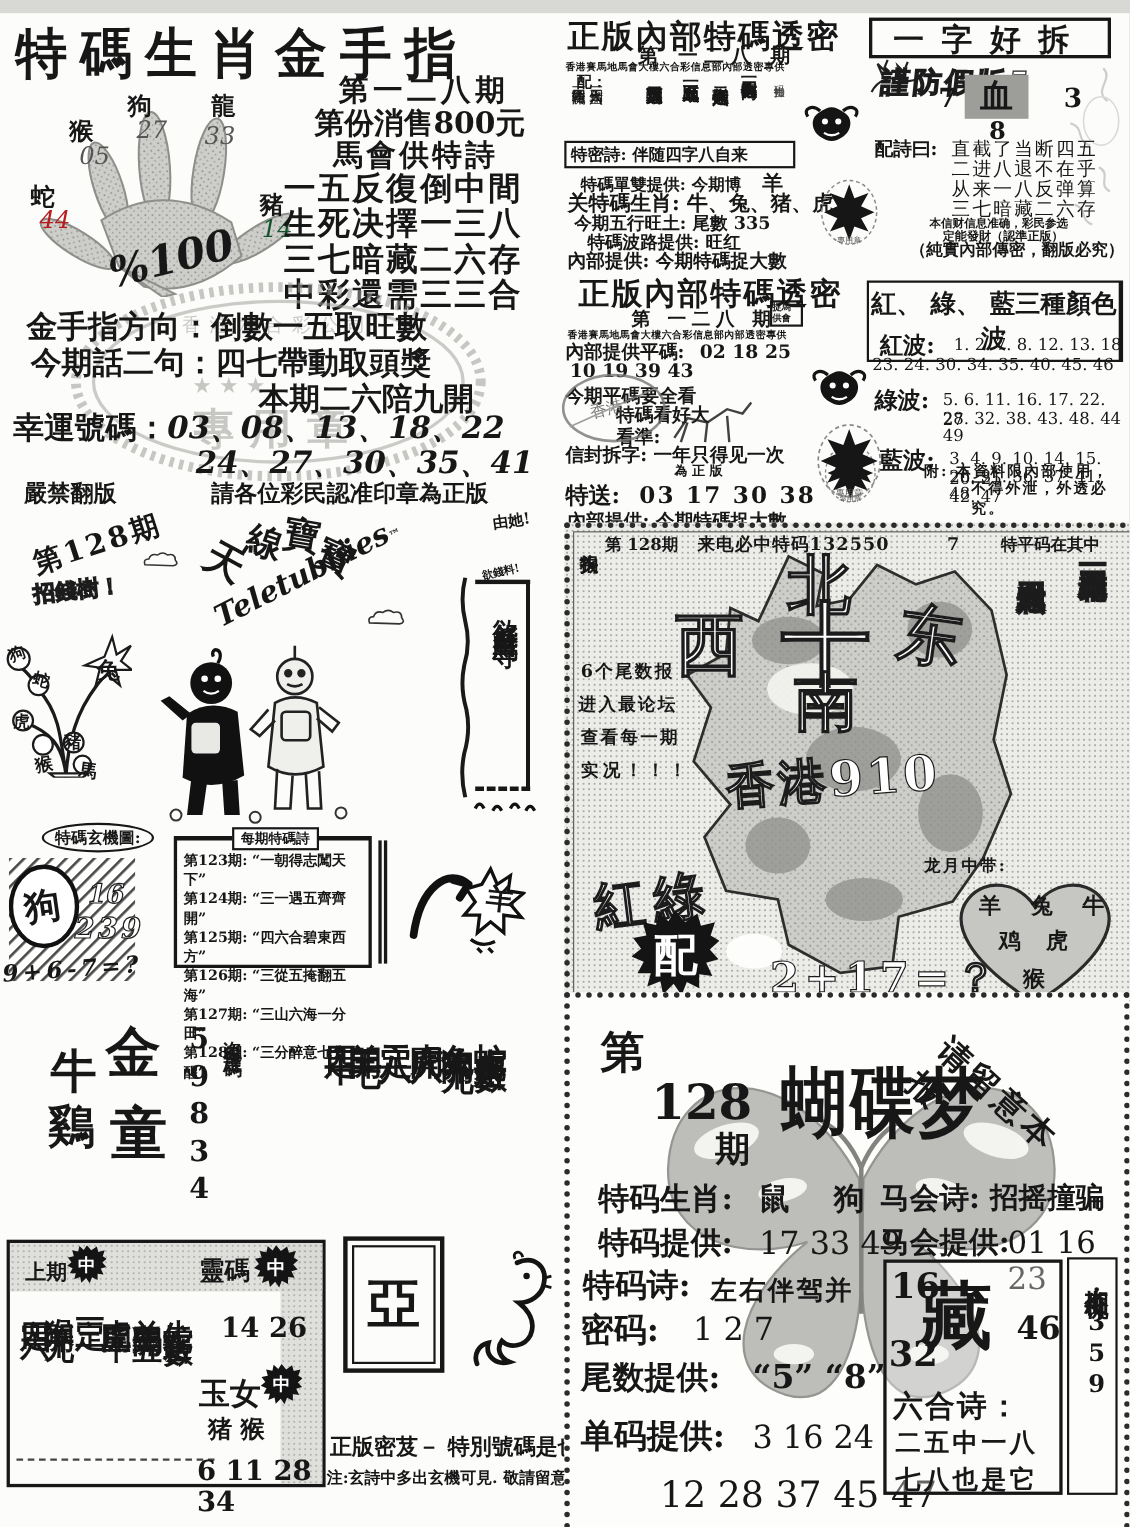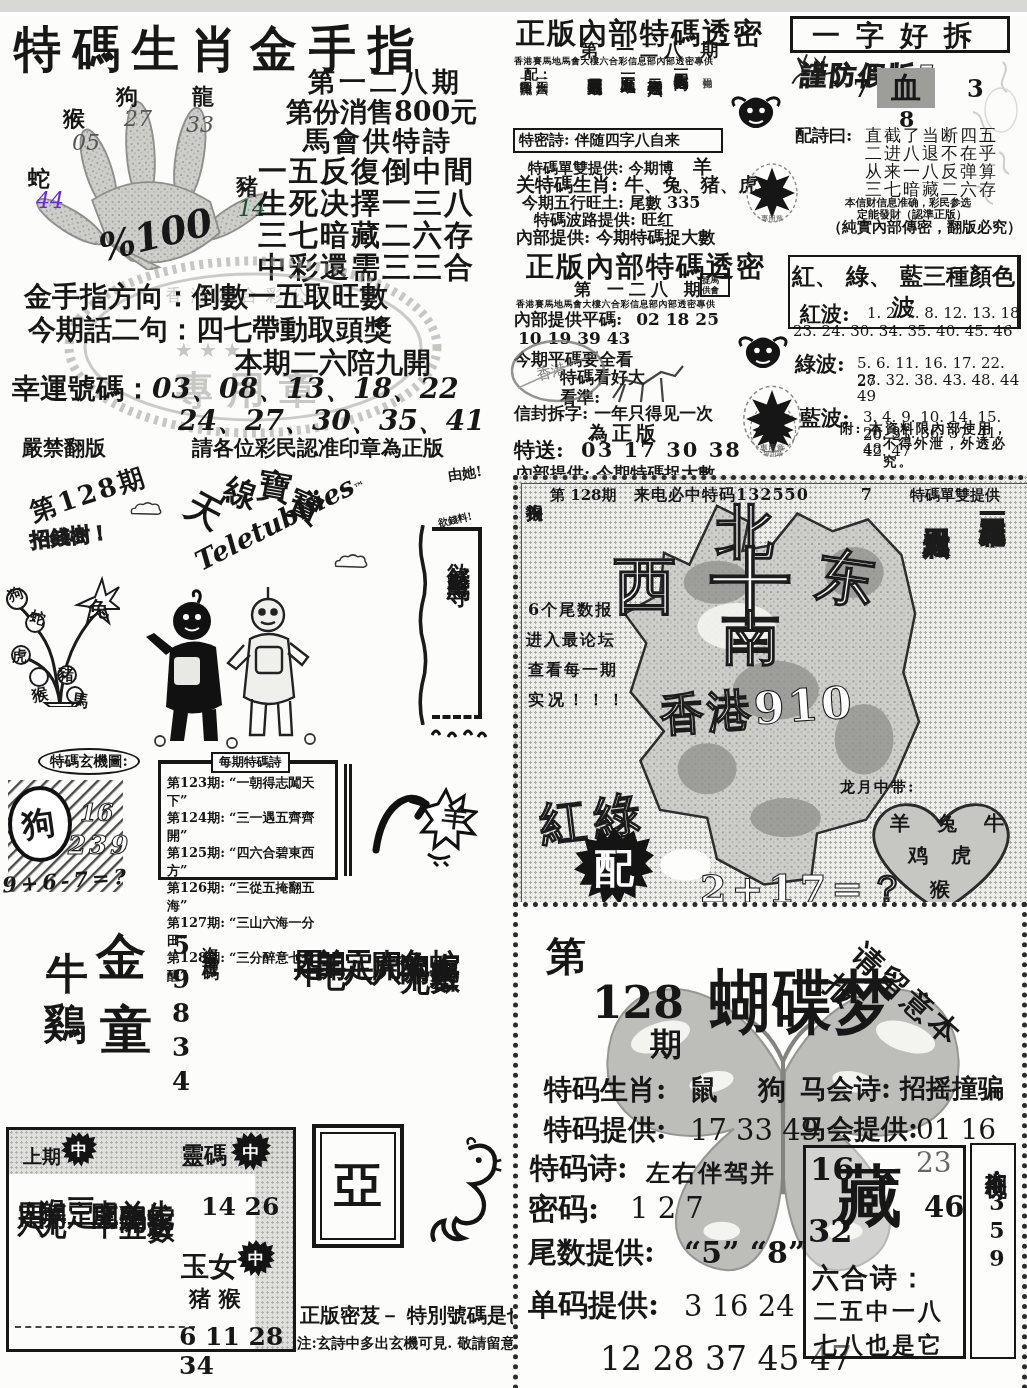--- a/index.html
+++ b/index.html
@@ -49,21 +49,21 @@
       <ellipse cx="85" cy="108" rx="14" ry="46" transform="rotate(-18 85 108)"></ellipse>
       <ellipse cx="130" cy="88" rx="15" ry="54" transform="rotate(-4 130 88)"></ellipse>
       <ellipse cx="183" cy="92" rx="15" ry="52" transform="rotate(9 183 92)"></ellipse>
       <ellipse cx="232" cy="158" rx="12" ry="42" transform="rotate(58 232 158)"></ellipse>
       <ellipse cx="55" cy="163" rx="12" ry="42" transform="rotate(-58 55 163)"></ellipse>
       <path d="M78 140 Q140 100 205 142 L215 175 Q170 215 120 205 L95 185 Z"></path>
       <path d="M95 185 L150 212 L138 215 Z"></path>
     </g>
   </svg>
   <div class="a b" style="left:28px;top:152px;font-size:22px">蛇</div>
-  <div class="a it" style="left:36px;top:176px;font-size:22px;color:#6d28d9">44</div>
+  <div class="a it" style="left:36px;top:176px;font-size:22px;color:#b91c1c">44</div>
   <div class="a b" style="left:63px;top:92px;font-size:22px">猴</div>
   <div class="a it" style="left:72px;top:118px;font-size:22px;color:#555">05</div>
   <div class="a b" style="left:116px;top:70px;font-size:22px">狗</div>
   <div class="a it" style="left:124px;top:94px;font-size:22px;color:#555">27</div>
   <div class="a b" style="left:192px;top:70px;font-size:22px">龍</div>
   <div class="a it" style="left:186px;top:100px;font-size:22px;color:#555">33</div>
   <div class="a b" style="left:236px;top:160px;font-size:22px">豬</div>
   <div class="a it" style="left:238px;top:184px;font-size:22px;color:#14532d">14</div>
   <div class="a b it" style="left:98px;top:200px;font-size:38px;transform:rotate(-14deg)">%100</div>
 
@@ -142,21 +142,21 @@
   <div class="a b" style="left:52px;top:146px;font-size:17px">看準:</div>
   <svg class="a" viewBox="0 0 100 70" style="left:0px;top:96px;width:100px;height:70px;opacity:.8">
     <ellipse cx="50" cy="35" rx="46" ry="30" fill="none" stroke="#777" stroke-width="2.4"></ellipse>
     <text x="30" y="44" font-size="15" fill="#555" transform="rotate(-14 30 44)">香港</text>
     <path d="M10 52 L90 16" stroke="#888" stroke-width="1.6"></path>
   </svg>
   <svg class="a" viewBox="0 0 90 50" style="left:95px;top:118px;width:90px;height:50px;opacity:.85">
     <path d="M10 40 L22 22 L40 26 L58 14 L72 18 L80 8 M40 26 L38 44 M58 20 L60 44 M22 26 L16 44" fill="none" stroke="#222" stroke-width="2.2"></path>
   </svg>
   <div class="a b" style="left:6px;top:162px;font-size:17px">信封拆字: 一年只得见一次</div>
-  <div class="a b" style="left:80px;top:180px;font-size:20px;letter-spacing:4px">為正版</div>
+  <div class="a b" style="left:105px;top:180px;font-size:12px;letter-spacing:4px">為正版</div>
   <div class="a b" style="left:6px;top:196px;font-size:21px">
     <span>特送:</span>
     <span class="ser" style="margin-left:10px;letter-spacing:2px">03  17  30  38</span>
   </div>
   <div class="a b" style="left:8px;top:222px;font-size:17px;white-space:nowrap">內部提供: 今期特碼捉大數</div>
 </div>
 <svg class="a" viewBox="0 0 64 44" style="left:735px;top:322px;width:56px;height:38px">
   <path d="M7 14 C1 5 12 1 20 8 M57 14 C63 5 52 1 44 8" fill="none" stroke="#141414" stroke-width="3.4"></path>
   <path d="M18 10 C30 2 34 2 46 10 C55 16 53 29 44 35 C35 41 29 41 20 35 C11 29 9 16 18 10 Z" fill="#141414"></path>
   <circle cx="25" cy="19" r="3.2" fill="#fff"></circle>
@@ -336,21 +336,21 @@
   <div class="a b" style="left:442px;top:58px;font-size:26px;transform:rotate(6deg)">羊</div>
 </div>
 
 <div class="a dotb speck" style="left:513px;top:463px;width:600px;height:443px;background-color:#ececе8;background-color:#ecece8">
   <div class="a" style="left:3px;top:3px;right:3px;bottom:3px;border:1px solid #555"></div>
   <div class="a v b" style="left:6px;top:10px;font-size:17px;height:80px">狗头报</div>
   <div class="a b" style="left:32px;top:6px;font-size:15px">第 128期</div>
   <div class="a b" style="left:116px;top:5px;font-size:16px;letter-spacing:1px">
     <span>来电必中特码132550</span><span style="display:inline-block;width:52px"></span><span>7</span>
   </div>
-  <div class="a b" style="left:392px;top:6px;font-size:15px">特碼單雙提供</div>
+  <div class="a b" style="left:392px;top:6px;font-size:15px">特平码在其中</div>
 
   <svg class="a" viewBox="0 0 400 420" style="left:48px;top:14px;width:400px;height:412px">
     <path d="M150 12 L182 28 L176 58 L206 52 L232 20 L268 38 L304 26 L338 62 L352 122 L340 182 L356 232 L330 292 L302 332 L252 346 L246 392 L198 398 L150 372 L140 330 L92 322 L72 272 L96 242 L62 202 L78 152 L56 122 L92 102 L96 60 L122 72 Z" fill="url(#gr)" stroke="#2d2d2d" stroke-width="2.5"></path>
     <g f="" fill="#8f8f8b" opacity=".75">
       <ellipse cx="150" cy="90" rx="34" ry="22"></ellipse>
           <ellipse cx="290" cy="80" rx="30" ry="26"></ellipse>
       <ellipse cx="210" cy="200" rx="44" ry="30"></ellipse>
           <ellipse cx="300" cy="250" rx="30" ry="36"></ellipse>
       <ellipse cx="140" cy="280" rx="30" ry="26"></ellipse>
           <ellipse cx="220" cy="330" rx="36" ry="20"></ellipse>

